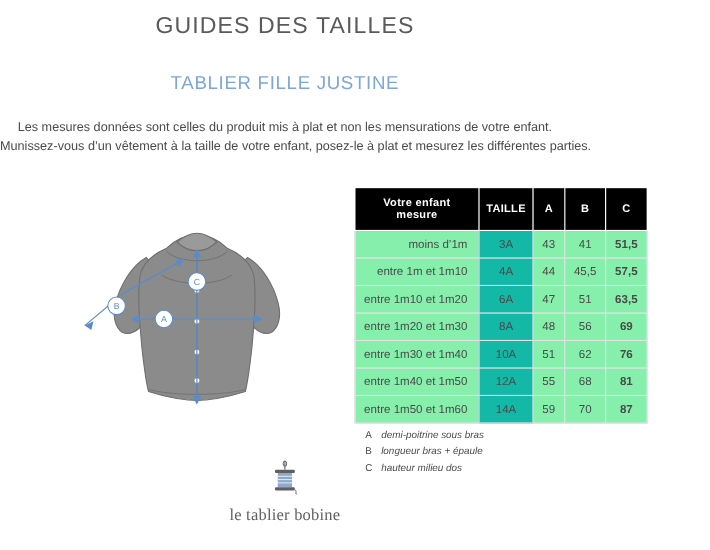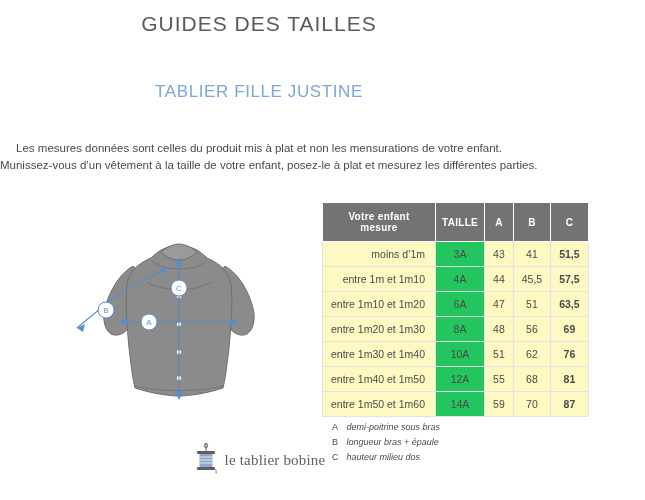--- a/index.html
+++ b/index.html
@@ -29,21 +29,21 @@
     font-weight: normal;
     margin: 0;
     padding-top: 12px;
   }
   .sub-title {
     text-align: center;
     font-size: 17px;
     letter-spacing: 0.6px;
     color: #7da7d9;
     font-weight: normal;
-    margin: 16px;
+    margin: 0;
     padding-top: 30px;
   }
   .intro {
     text-align: center;
     font-size: 11.5px;
     color: #4a4a4a;
     line-height: 17px;
     padding-top: 22px;
   }
   .intro div {
@@ -70,47 +70,47 @@
     position: absolute;
     left: 322px;
     top: 10px;
   }
   table.size-table {
     border-collapse: collapse;
     font-size: 10.5px;
     color: #4a4a4a;
   }
   table.size-table th {
-    background: #737373;
+    background: #000000;
     color: #ffffff;
     font-weight: bold;
     font-size: 10px;
     padding: 8px 6px;
     border: 1px solid #ffffff;
     text-align: center;
     letter-spacing: 0.3px;
   }
   table.size-table th.first {
     text-align: center;
     padding-left: 10px;
     padding-right: 10px;
   }
   table.size-table td {
     padding: 6px 8px;
     border: 1px solid #e2e2e2;
     text-align: center;
-    background: #fef9c3;
+    background: #86efac;
   }
   table.size-table td.label {
     text-align: right;
     padding-right: 10px;
     white-space: nowrap;
   }
   table.size-table td.taille {
-    background: #22c55e;
+    background: #14b8a6;
     font-weight: normal;
   }
   table.size-table td.col-a { width: 34px; }
   table.size-table td.col-b { width: 34px; }
   table.size-table td.col-c { width: 38px; font-weight: bold; }
   
   .legend {
     position: absolute;
     left: 332px;
     top: 228px;
@@ -134,20 +134,21 @@
     position: absolute;
     left: 0;
     right: 0;
     bottom: 22px;
     text-align: center;
   }
   .logo-inline {
     display: inline-flex;
     align-items: center;
     gap: 6px;
+    flex-direction: column;
   }
   .logo-text {
     font-size: 15px;
     color: #5f5f5f;
     font-family: "Liberation Serif", serif;
     letter-spacing: 0.2px;
   }
   .callout-letter {
     font-size: 8px;
     fill: #5b8cc8;

